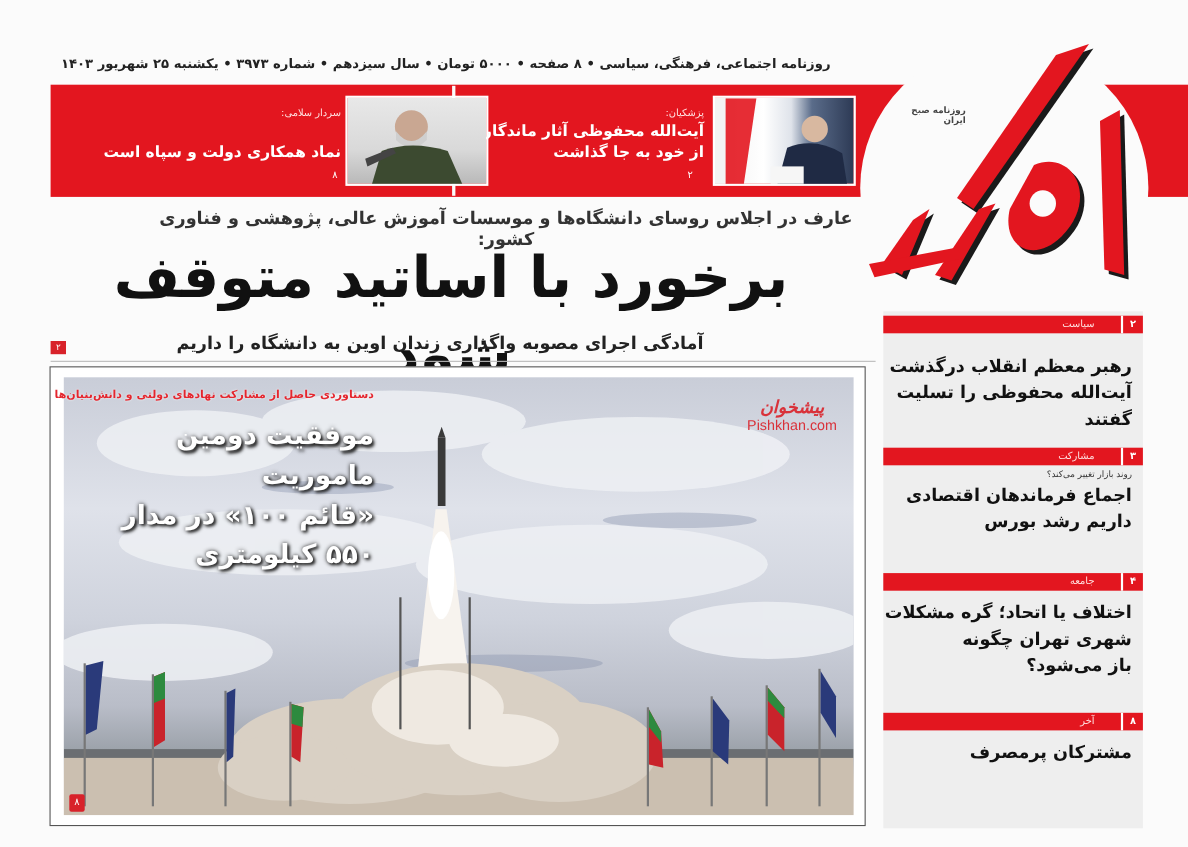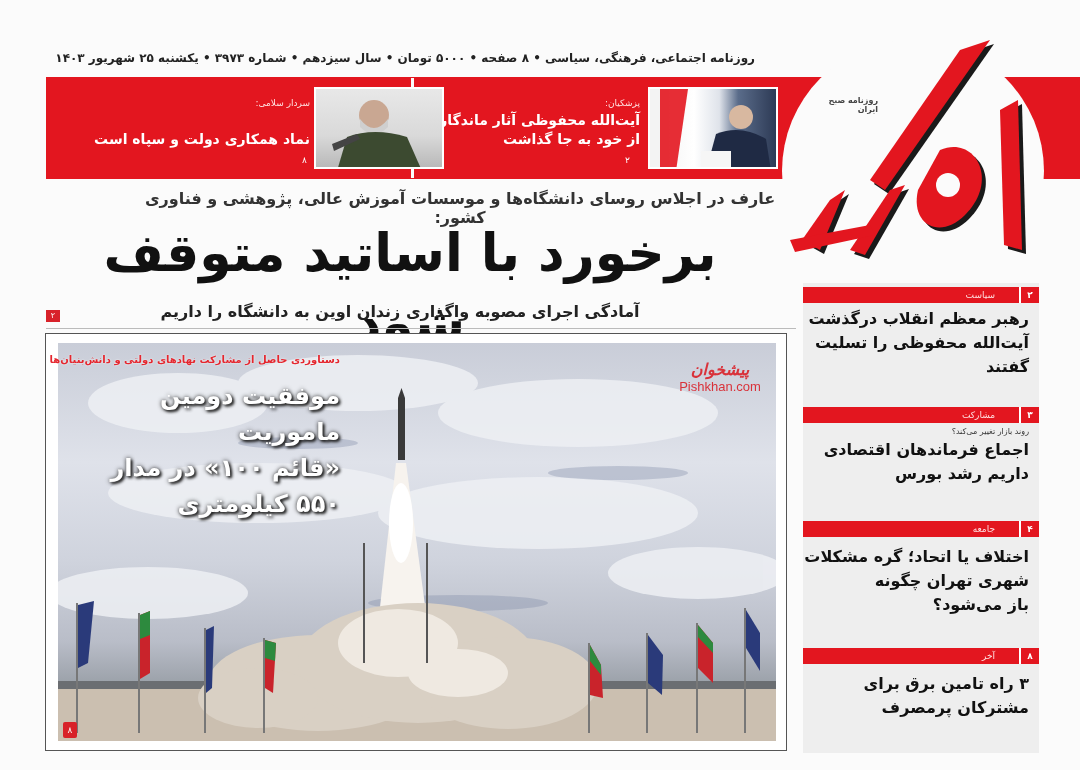--- a/index.html
+++ b/index.html
@@ -250,21 +250,21 @@
 </div>
 <div class="photo-page">۸</div>
 
 <div class="col-right"></div>
 
 <div class="section" style="top:287px;">
   <div class="sec-bar">
     <div class="sec-num">۲</div>
     <div class="sec-label">سیاست</div>
   </div>
-  <div class="sec-title" style="margin-top:4px;">
+  <div class="sec-title" style="margin-top:18px;">
     <div>رهبر معظم انقلاب درگذشت</div>
     <div>آیت‌الله محفوظی را تسلیت</div>
     <div>گفتند</div>
   </div>
 </div>
 
 <div class="section" style="top:407px;">
   <div class="sec-bar">
     <div class="sec-num">۳</div>
     <div class="sec-label">مشارکت</div>
@@ -287,16 +287,15 @@
     <div>باز می‌شود؟</div>
   </div>
 </div>
 
 <div class="section" style="top:648px;">
   <div class="sec-bar">
     <div class="sec-num">۸</div>
     <div class="sec-label">آخر</div>
   </div>
   <div class="sec-title" style="margin-top:8px;">
-    <div>۳ راه تامین برق برای</div>
     <div>مشترکان پرمصرف</div>
   </div>
 </div>
 
 </body></html>

